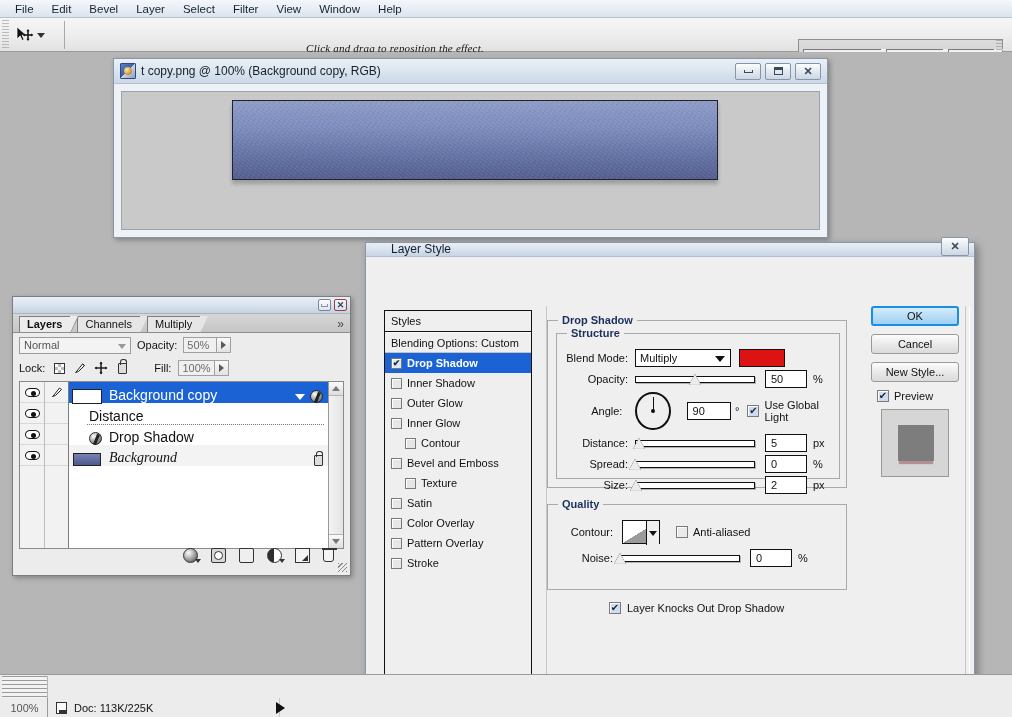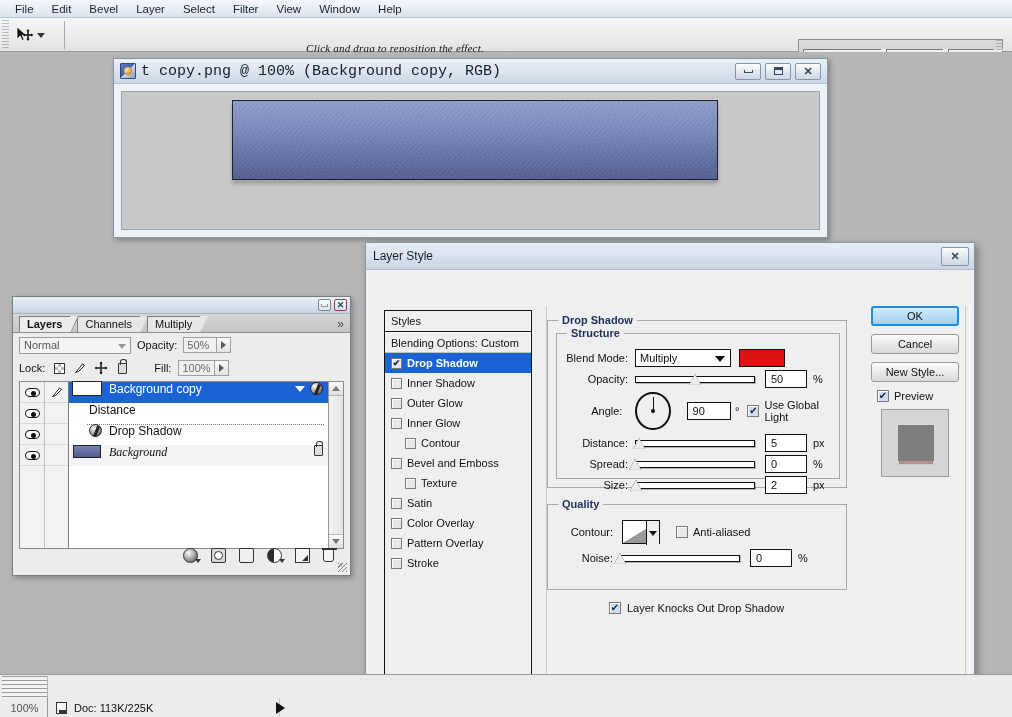--- a/index.html
+++ b/index.html
@@ -111,21 +111,21 @@
   .doc-ico {
     width: 16px; height: 16px; margin: 0 5px 0 2px; position: relative;
     background: linear-gradient(135deg,#5b7fc7 0%,#3f5fa5 48%,#c8d4e8 50%,#8aa0c8 100%);
     border: 1px solid #2d4a80; border-radius: 1px;
   }
   .doc-ico::after{
     content:""; position:absolute; left:3px; top:3px; width:8px; height:8px;
     background: radial-gradient(circle at 35% 35%, #ffe9a8, #d08a2a 70%);
     border-radius: 50%;
   }
-  .doc-title-text { font-size: 15px; color: #13202c; font-family: Liberation Mono, monospace; }
+  .doc-title-text { font-size: 12px; color: #13202c; }
   .doc-btns { margin-left: auto; display: flex; gap: 4px; padding-right: 2px; }
   .winbtn {
     width: 26px; height: 17px; border: 1px solid #8795a8; border-radius: 2px;
     background: linear-gradient(to bottom,#fdfefe,#e0e7ef 55%,#cdd7e3);
     display: flex; align-items: center; justify-content: center;
     cursor: default;
   }
   .g-min { width: 9px; height: 3px; border: 1px solid #3a4a5d; border-top: none; }
   .g-max { width: 9px; height: 8px; border: 1px solid #3a4a5d; }
   .g-max::before{ content:""; display:block; height:2px; background:#3a4a5d; }
@@ -236,22 +236,22 @@
     height: 21px; display:flex; align-items:center; justify-content:center;
     border-bottom: 1px solid #d8d8d8; cursor: default;
   }
   .eye {
     width: 15px; height: 9px; border-radius: 50%/70% 70% 70% 70%;
     border: 1.3px solid #111; position: relative; background: #fff;
   }
   .eye::after { content:""; position:absolute; left:5px; top:2px; width:5px; height:5px; border-radius:50%; background:#111; }
   .lp-rows { flex: 1; position: relative; }
   .lrow {
-    height: 21px; display: flex; align-items: flex-start; padding-left: 4px;
-    font-size: 12px; color: #111; cursor: default; position: relative;
+    height: 21px; display: flex; align-items: flex-end; padding-left: 4px;
+    font-size: 14px; color: #111; cursor: default; position: relative;
   }
   .lrow.sel { background: #1b63d4; color: #fff; }
   .lthumb {
     width: 28px; height: 13px; border: 1px solid #222; background: #fff; margin-right: 8px;
   }
   .lthumb.inner { border: 2px solid #fff; outline: 1px solid #222; }
   .lthumb.bgthumb { background: linear-gradient(to bottom,#7683b2,#4e5a8c); }
   .lrow .rowicons { margin-left: auto; display: flex; gap: 5px; padding-right: 5px; align-items: center; }
   .tri-dn { border-left:5px solid transparent; border-right:5px solid transparent; border-top:6px solid #fff; }
   .fx-badge {
@@ -313,24 +313,24 @@
   }
 
   
   .lsdlg {
     position: absolute; left: 365px; top: 242px; width: 610px; height: 448px;
     background: #efefef;
     border: 1px solid #8b97a6;
     box-shadow: 3px 3px 8px rgba(0,0,0,.33);
   }
   .ls-title {
-    height: 27px;
+    height: 14px;
     background: linear-gradient(to bottom,#e7eef6 0%, #dbe4ef 45%, #c8d4e3 100%);
     border-bottom: 1px solid #b3bfcd;
-    display: flex; align-items: center; padding: 0 5px 0 7px;
+    display: flex; align-items: flex-end; padding: 0 5px 0 25px;
   }
   .ls-title-text { font-size: 12px; color: #12202c; }
   .ls-close {
     margin-left: auto; width: 28px; height: 19px; border: 1px solid #8795a8;
     border-radius: 2px; background: linear-gradient(to bottom,#fdfefe,#e0e7ef 55%,#cdd7e3);
     display:flex; align-items:center; justify-content:center;
     font-size: 11px; color:#3a4a5d; font-weight:bold; cursor: default;
   }
   .ls-body { position: absolute; left:0; top:27px; right:0; bottom:0; padding: 10px 12px; }
 

